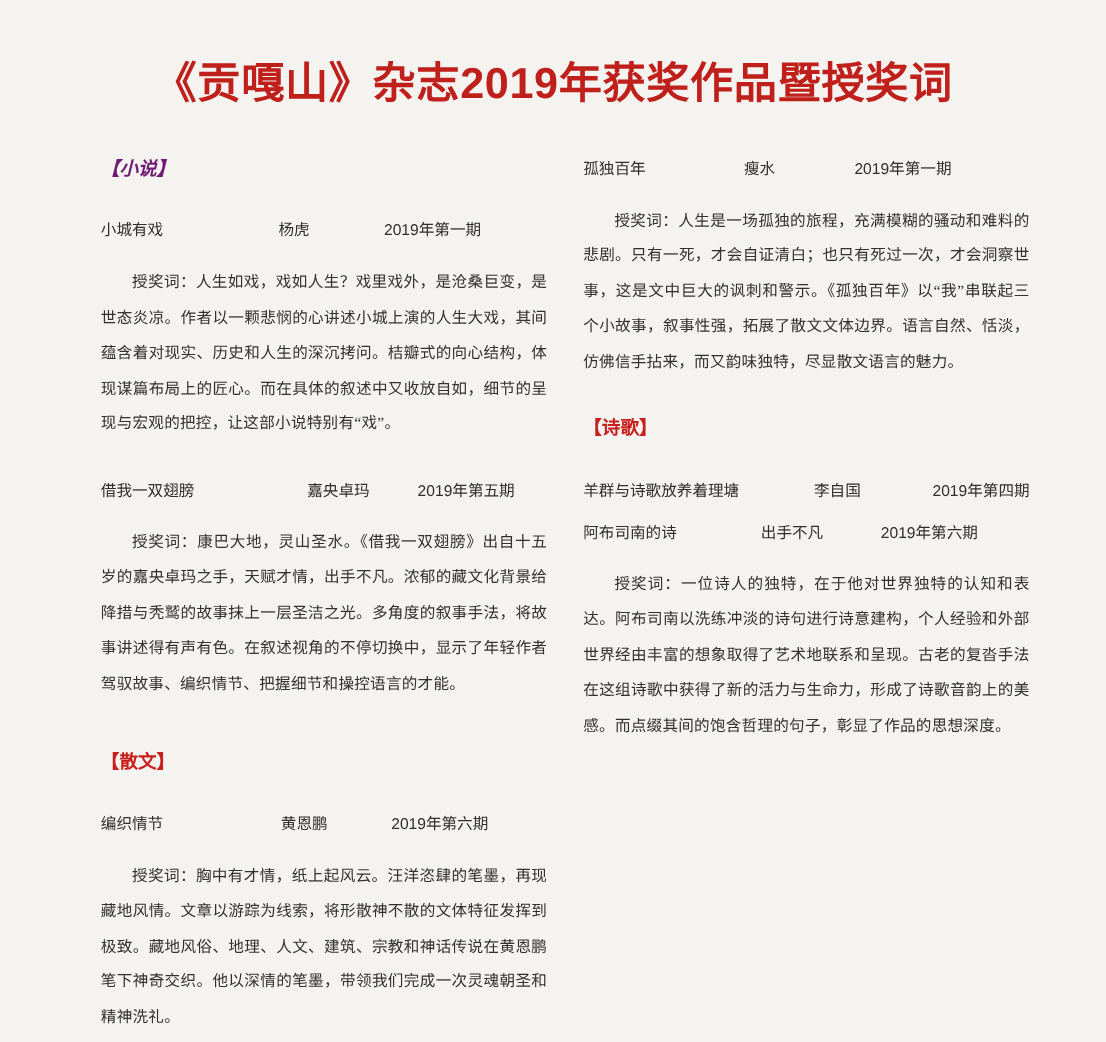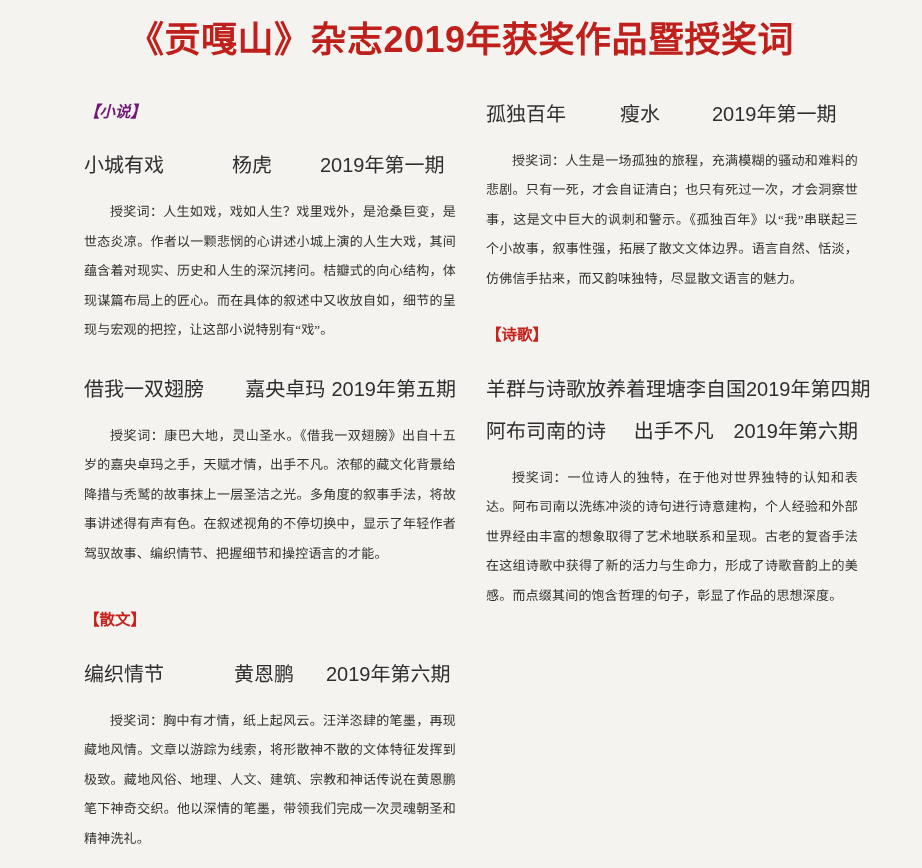--- a/index.html
+++ b/index.html
@@ -25,21 +25,21 @@
   
   .doc-title {
     text-align: center;
     color: #c0201c;
     font-family: "Liberation Sans", "DejaVu Sans", sans-serif;
     font-weight: bold;
     font-size: 36px;
     letter-spacing: 0.5px;
     line-height: 1.1;
     margin: 0;
-    padding-top: 20px;
+    padding-top: 50px;
     white-space: nowrap;
   }
 
   
   .columns {
     display: flex;
     padding: 0 74px 0 84px;
     margin-top: 44px;
     box-sizing: border-box;
     align-items: flex-start;
@@ -57,21 +57,21 @@
     font-weight: bold;
     font-size: 15.5px;
     font-family: "Liberation Sans", "DejaVu Sans", sans-serif;
     line-height: 1;
     margin: 0 0 36px 0;
   }
   .section-label.tight-top { margin-top: 6px; }
 
   
   .entry-head {
-    font-size: 20px;
+    font-size: 13px;
     font-family: "Liberation Sans", "DejaVu Sans", sans-serif;
     color: #2e2e2e;
     line-height: 1;
     margin: 0 0 22px 0;
     white-space: nowrap;
     display: flex;
   }
   .entry-head .work  { display: inline-block; }
   .entry-head .author{ display: inline-block; }
   .entry-head .issue { display: inline-block; }

